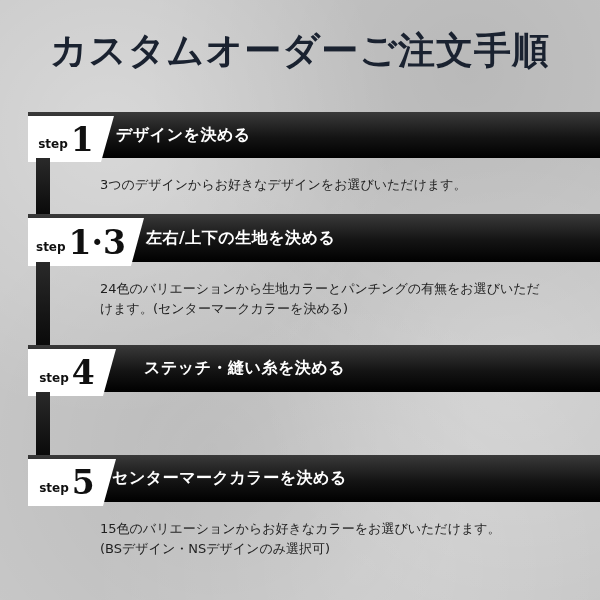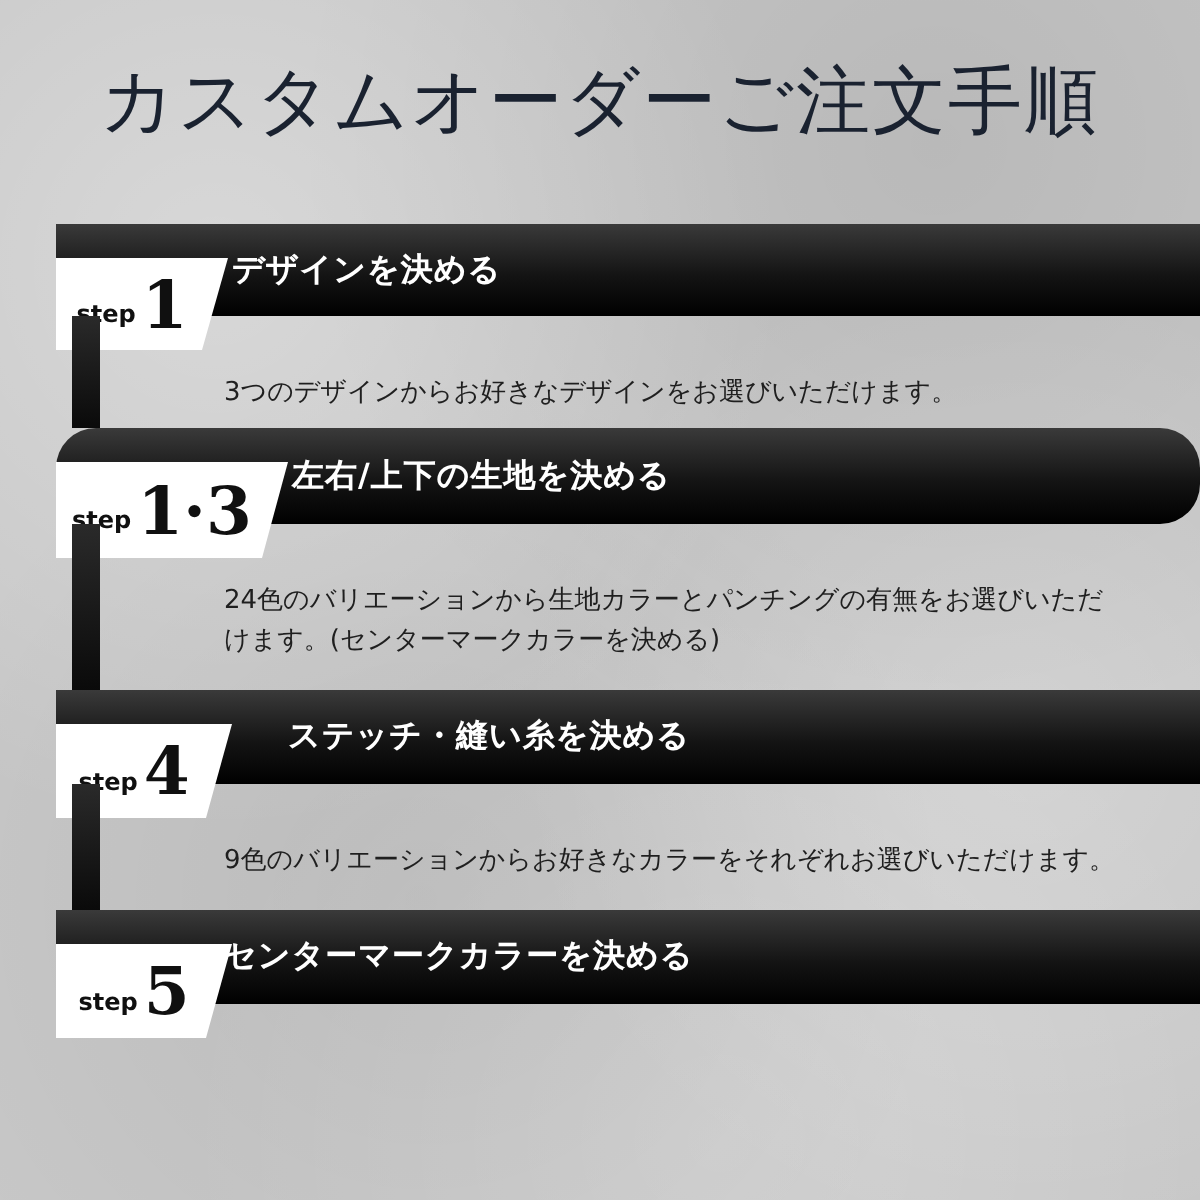--- a/index.html
+++ b/index.html
@@ -14,65 +14,65 @@
       radial-gradient(circle at 78% 12%, rgba(0,0,0,.07), transparent 46%),
       radial-gradient(circle at 85% 62%, rgba(255,255,255,.22), transparent 40%),
       radial-gradient(circle at 35% 75%, rgba(0,0,0,.06), transparent 45%),
       radial-gradient(circle at 60% 95%, rgba(255,255,255,.18), transparent 40%);
   }
   .title{
     margin:0;
     padding-top:26px;
     text-align:center;
     font-size:37px;
-    font-weight:normal;
+    font-weight:bold;
     letter-spacing:1px;
     color:#1a2230;
   }
   .step{position:absolute;left:0;right:0;}
   .bar{
     position:absolute;left:28px;right:0;top:0;height:100%;
     background:linear-gradient(180deg,#3a3a3a 0%,#141414 55%,#000 100%);
     display:flex;align-items:center;
   }
   .heading{
     color:#fff;font-weight:bold;font-size:16px;letter-spacing:.5px;
   }
   .stepbox{
-    position:absolute;left:28px;top:17px;height:100%;
+    position:absolute;left:28px;top:4px;height:100%;
     background:#fff;
     display:flex;align-items:center;justify-content:center;
     clip-path:polygon(0 0,100% 0,calc(100% - 13px) 100%,0 100%);
     padding-right:10px;
   }
   .steplabel{
     font-size:12px;font-weight:bold;color:#101010;
     transform:translateY(5px);margin-right:3px;
   }
   .stepnum{
     font-family:"DejaVu Serif","Liberation Serif",serif;
     font-weight:bold;font-size:33px;color:#101010;line-height:1;
   }
   .desc{
     position:absolute;left:96px;top:calc(100% + 13px);
-    margin:16px;width:486px;
+    margin:4px;width:486px;
     font-size:13px;line-height:1.55;color:#1f1f1f;
     white-space:pre-line;
   }
   .connector{
     position:absolute;left:36px;width:14px;
     background:linear-gradient(180deg,#2a2a2a,#0a0a0a);
   }
   
   .s1{top:112px;height:46px;}
   .s1 .stepbox{width:76px;}
   .s1 .bar{padding-left:88px;}
   .s2{top:214px;height:48px;}
   .s2 .stepbox{width:106px;}
-  .s2 .bar{padding-left:118px;border-radius:20px;}
+  .s2 .bar{padding-left:118px;}
   .s3{top:345px;height:47px;}
   .s3 .stepbox{width:78px;}
   .s3 .bar{padding-left:116px;font-family:Liberation Serif, serif;}
   .s4{top:455px;height:47px;}
   .s4 .stepbox{width:78px;}
   .s4 .bar{padding-left:84px;}
   .c1{top:158px;height:56px;}
   .c2{top:262px;height:83px;}
   .c3{top:392px;height:63px;}
 </style>
@@ -111,28 +111,29 @@
   <div class="connector c2"></div>
 
   <div class="step s3">
     <div class="bar">
       <span class="heading">ステッチ・縫い糸を決める</span>
     </div>
     <div class="stepbox">
       <span class="steplabel">step</span>
       <span class="stepnum">4</span>
     </div>
-    <p class="desc">9色のバリエーションからお好きなカラーをそれぞれお選びいただけます。</p>
   </div>
 
   <div class="connector c3"></div>
 
   <div class="step s4">
     <div class="bar">
       <span class="heading">センターマークカラーを決める</span>
     </div>
     <div class="stepbox">
       <span class="steplabel">step</span>
       <span class="stepnum">5</span>
     </div>
+    <p class="desc">15色のバリエーションからお好きなカラーをお選びいただけます。
+(BSデザイン・NSデザインのみ選択可)</p>
   </div>
 
 </div>
 
 </body></html>

